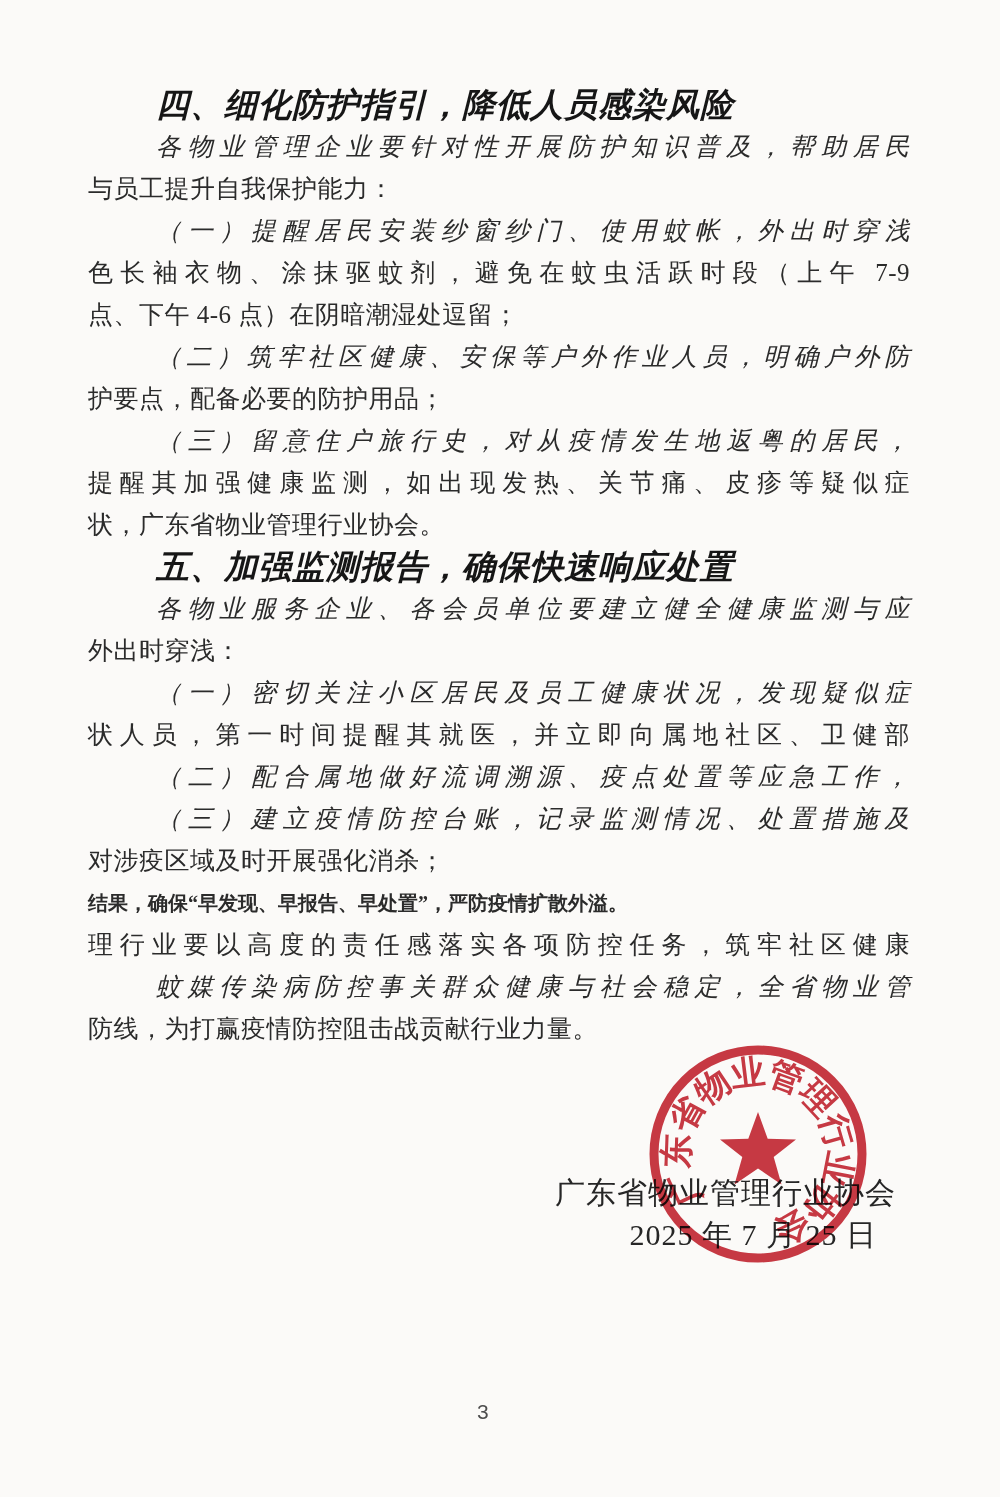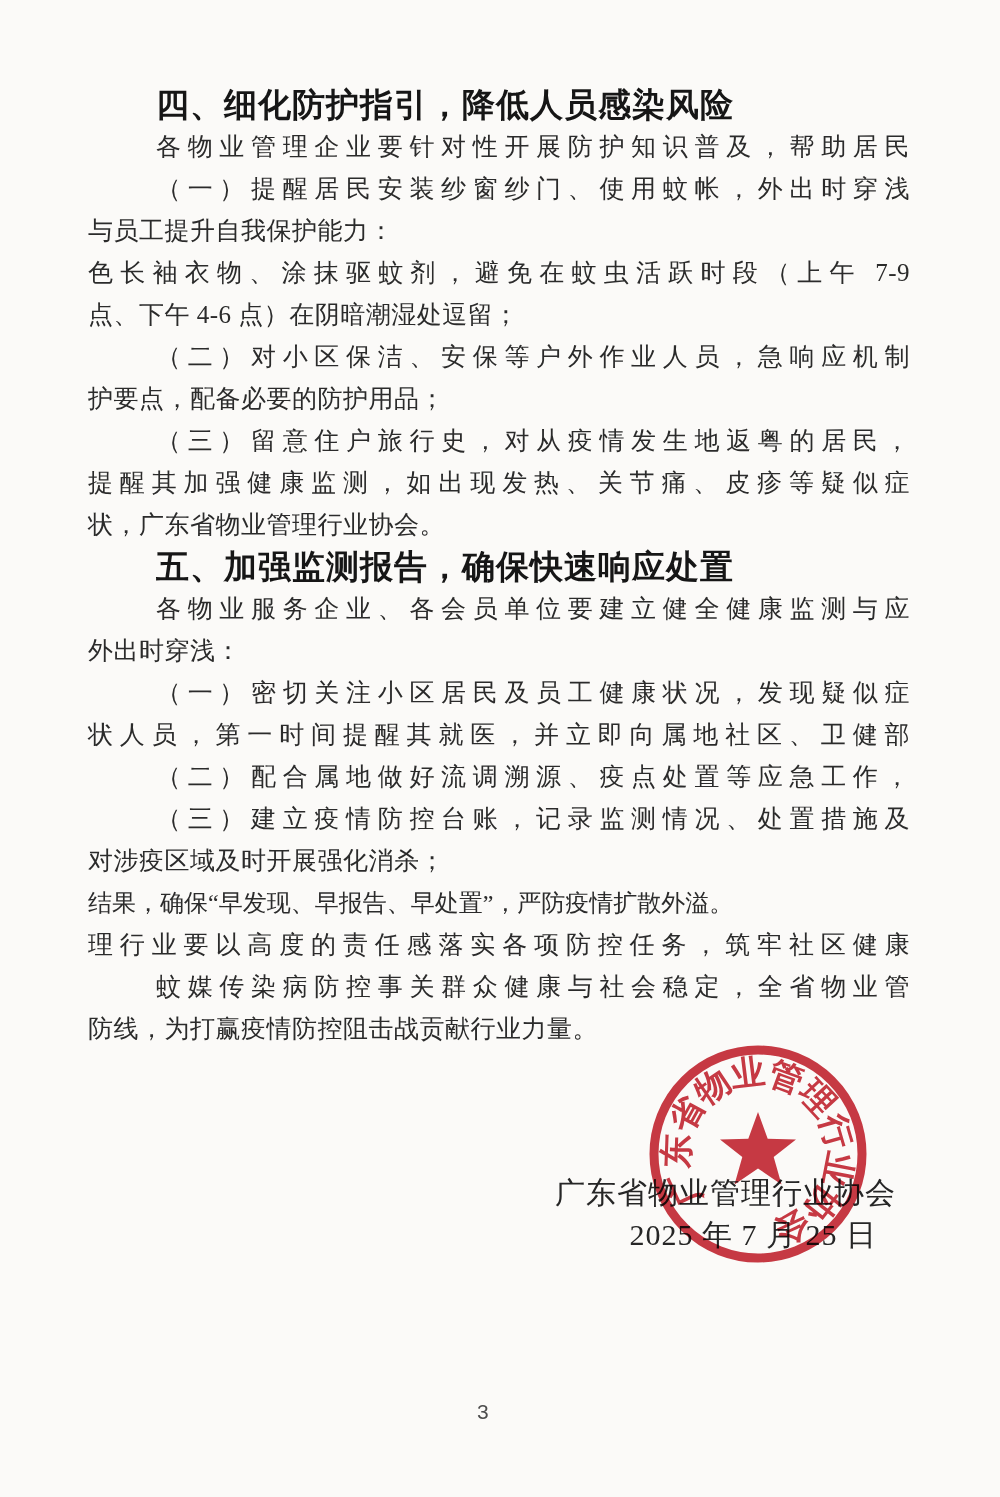--- a/index.html
+++ b/index.html
@@ -17,30 +17,30 @@
     top: 84px;
     left: 88px;
     width: 822px;
   }
   .line {
     height: 42px;
     line-height: 42px;
     font-size: 25px;
     letter-spacing: 0.5px;
   }
-  .ind { padding-left: 68px; }
+  .ind { padding-left: 68px; font-style: italic; }
   .j { text-align: justify; text-align-last: justify; }
   .h {
     font-weight: 700;
     font-size: 33px;
     color: #161616;
     font-family: "Liberation Sans", "DejaVu Sans", sans-serif;
     letter-spacing: 1px;
   }
-  .tight { font-size: 24px; letter-spacing: 0; }
+  .tight { font-size: 20px; letter-spacing: 0; font-weight: bold; }
   .sig-org {
     position: absolute;
     top: 1172px;
     right: 104px;
     height: 42px;
     line-height: 42px;
     font-size: 30px;
     letter-spacing: 1px;
     color: #262626;
   }
@@ -79,25 +79,25 @@
   }
 </style>
 </head>
 <body>
 
 <div class="page">
 
   <div class="body-text">
     <div class="line h ind">四、细化防护指引，降低人员感染风险</div>
     <div class="line ind j">各物业管理企业要针对性开展防护知识普及，帮助居民</div>
+    <div class="line">与员工提升自我保护能力：</div>
     <div class="line ind j">（一）提醒居民安装纱窗纱门、使用蚊帐，外出时穿浅</div>
-    <div class="line">与员工提升自我保护能力：</div>
     <div class="line j">色长袖衣物、涂抹驱蚊剂，避免在蚊虫活跃时段（上午 7-9</div>
     <div class="line">点、下午 4-6 点）在阴暗潮湿处逗留；</div>
-    <div class="line ind j">（二）对小区保洁、安保等户外作业人员，急响应机制</div>
+    <div class="line ind j">（二）筑牢社区健康、安保等户外作业人员，明确户外防</div>
     <div class="line">护要点，配备必要的防护用品；</div>
     <div class="line ind j">（三）留意住户旅行史，对从疫情发生地返粤的居民，</div>
     <div class="line j">提醒其加强健康监测，如出现发热、关节痛、皮疹等疑似症</div>
     <div class="line">状，广东省物业管理行业协会。</div>
     <div class="line h ind">五、加强监测报告，确保快速响应处置</div>
     <div class="line ind j">各物业服务企业、各会员单位要建立健全健康监测与应</div>
     <div class="line">外出时穿浅：</div>
     <div class="line ind j">（一）密切关注小区居民及员工健康状况，发现疑似症</div>
     <div class="line j">状人员，第一时间提醒其就医，并立即向属地社区、卫健部</div>
     <div class="line ind j">（二）配合属地做好流调溯源、疫点处置等应急工作，</div>

